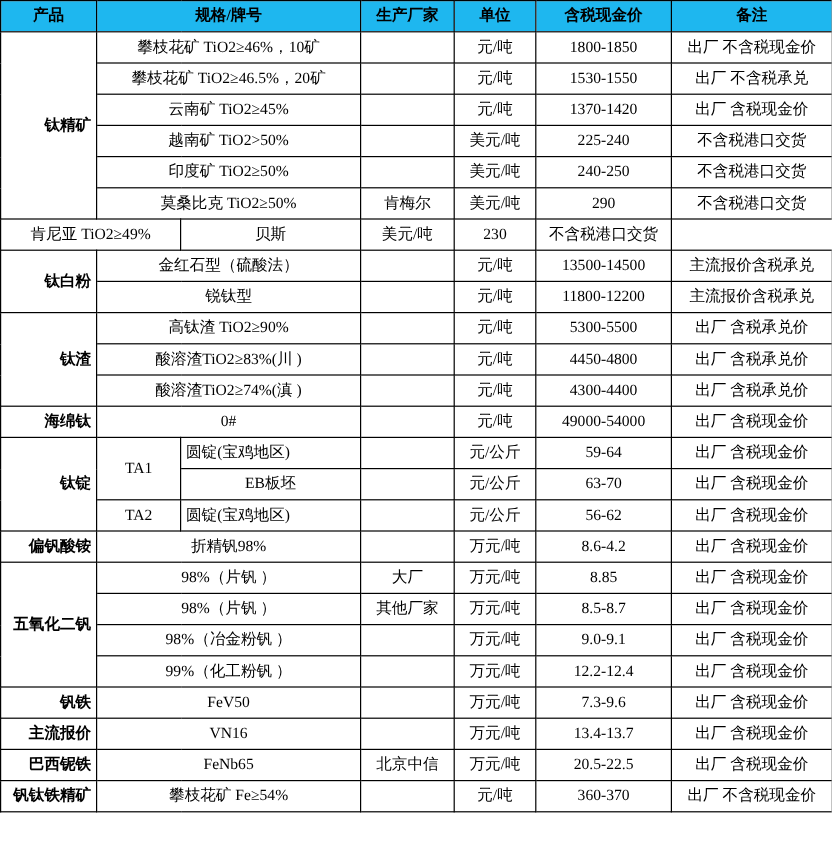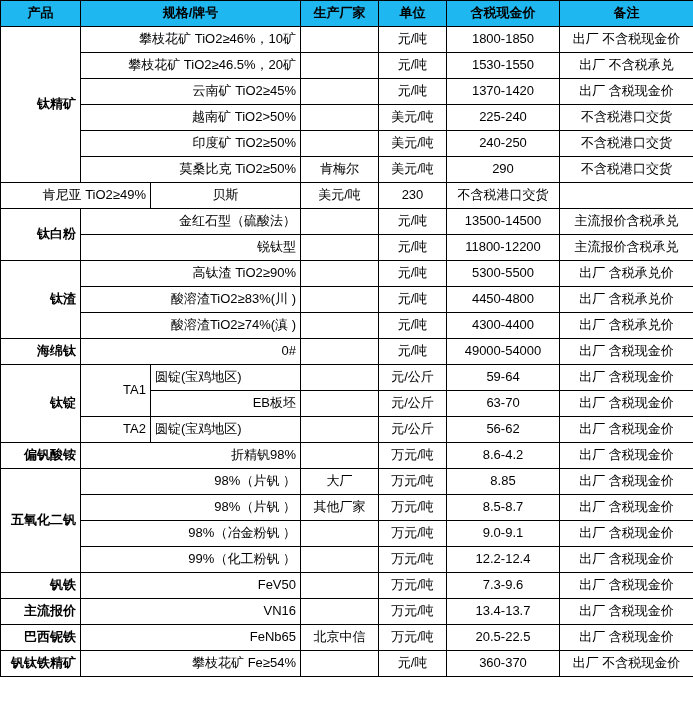--- a/index.html
+++ b/index.html
@@ -10,20 +10,21 @@
   body {
     font-family: "Liberation Sans", sans-serif;
     width: 693px;
     height: 718px;
     overflow: hidden;
   }
   table.price-table {
     border-collapse: collapse;
     width: 693px;
     table-layout: fixed;
+    font-family: Liberation Serif, serif;
   }
   table.price-table col.c-product { width: 80px; }
   table.price-table col.c-spec-a { width: 70px; }
   table.price-table col.c-spec-b { width: 150px; }
   table.price-table col.c-maker { width: 78px; }
   table.price-table col.c-unit { width: 68px; }
   table.price-table col.c-price { width: 113px; }
   table.price-table col.c-remark { width: 134px; }
 
   table.price-table th,
@@ -45,21 +46,21 @@
     text-align: center;
     font-size: 14px;
     height: 34px;
   }
   td.center { text-align: center; }
   td.cat {
     text-align: right;
     font-weight: bold;
     font-size: 14px;
   }
-  td.spec { text-align: right; }
+  td.spec { text-align: center; }
 </style>
 </head>
 <body>
 
 <table class="price-table">
   <colgroup>
     <col class="c-product">
     <col class="c-spec-a">
     <col class="c-spec-b">
     <col class="c-maker">
@@ -176,21 +177,21 @@
       <tr>
         <td class="cat" rowspan="3">钛锭</td>
         <td class="spec" rowspan="2">TA1</td>
         <td class="spec center" style="text-align: left;">圆锭(宝鸡地区)</td>
         <td class="center"></td>
         <td class="center">元/公斤</td>
         <td class="center">59-64</td>
         <td class="center">出厂 含税现金价</td>
       </tr>
       <tr>
-        <td class="spec center" style="text-align: right;">EB板坯</td>
+        <td class="spec center" style="text-align: center;">EB板坯</td>
         <td class="center"></td>
         <td class="center">元/公斤</td>
         <td class="center">63-70</td>
         <td class="center">出厂 含税现金价</td>
       </tr>
       <tr>
         <td class="spec" rowspan="1">TA2</td>
         <td class="spec center" style="text-align: left;">圆锭(宝鸡地区)</td>
         <td class="center"></td>
         <td class="center">元/公斤</td>

